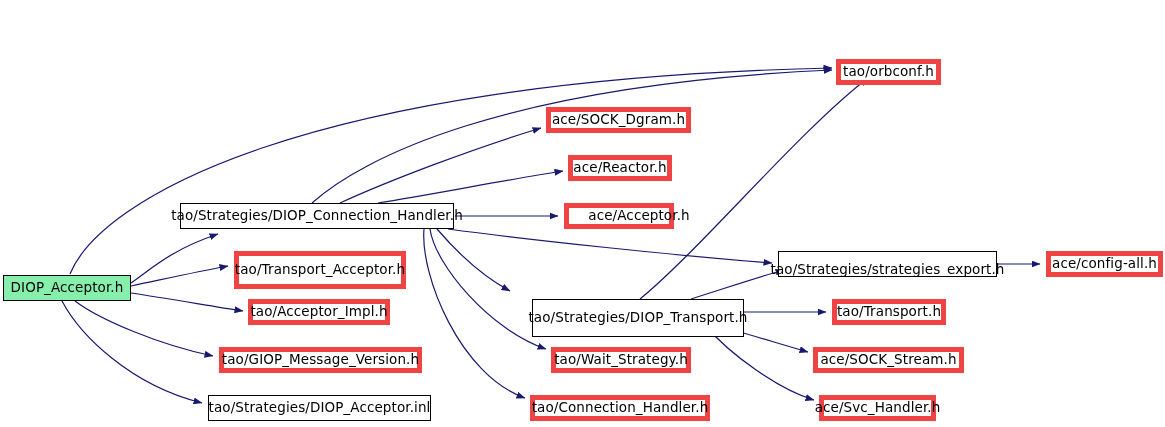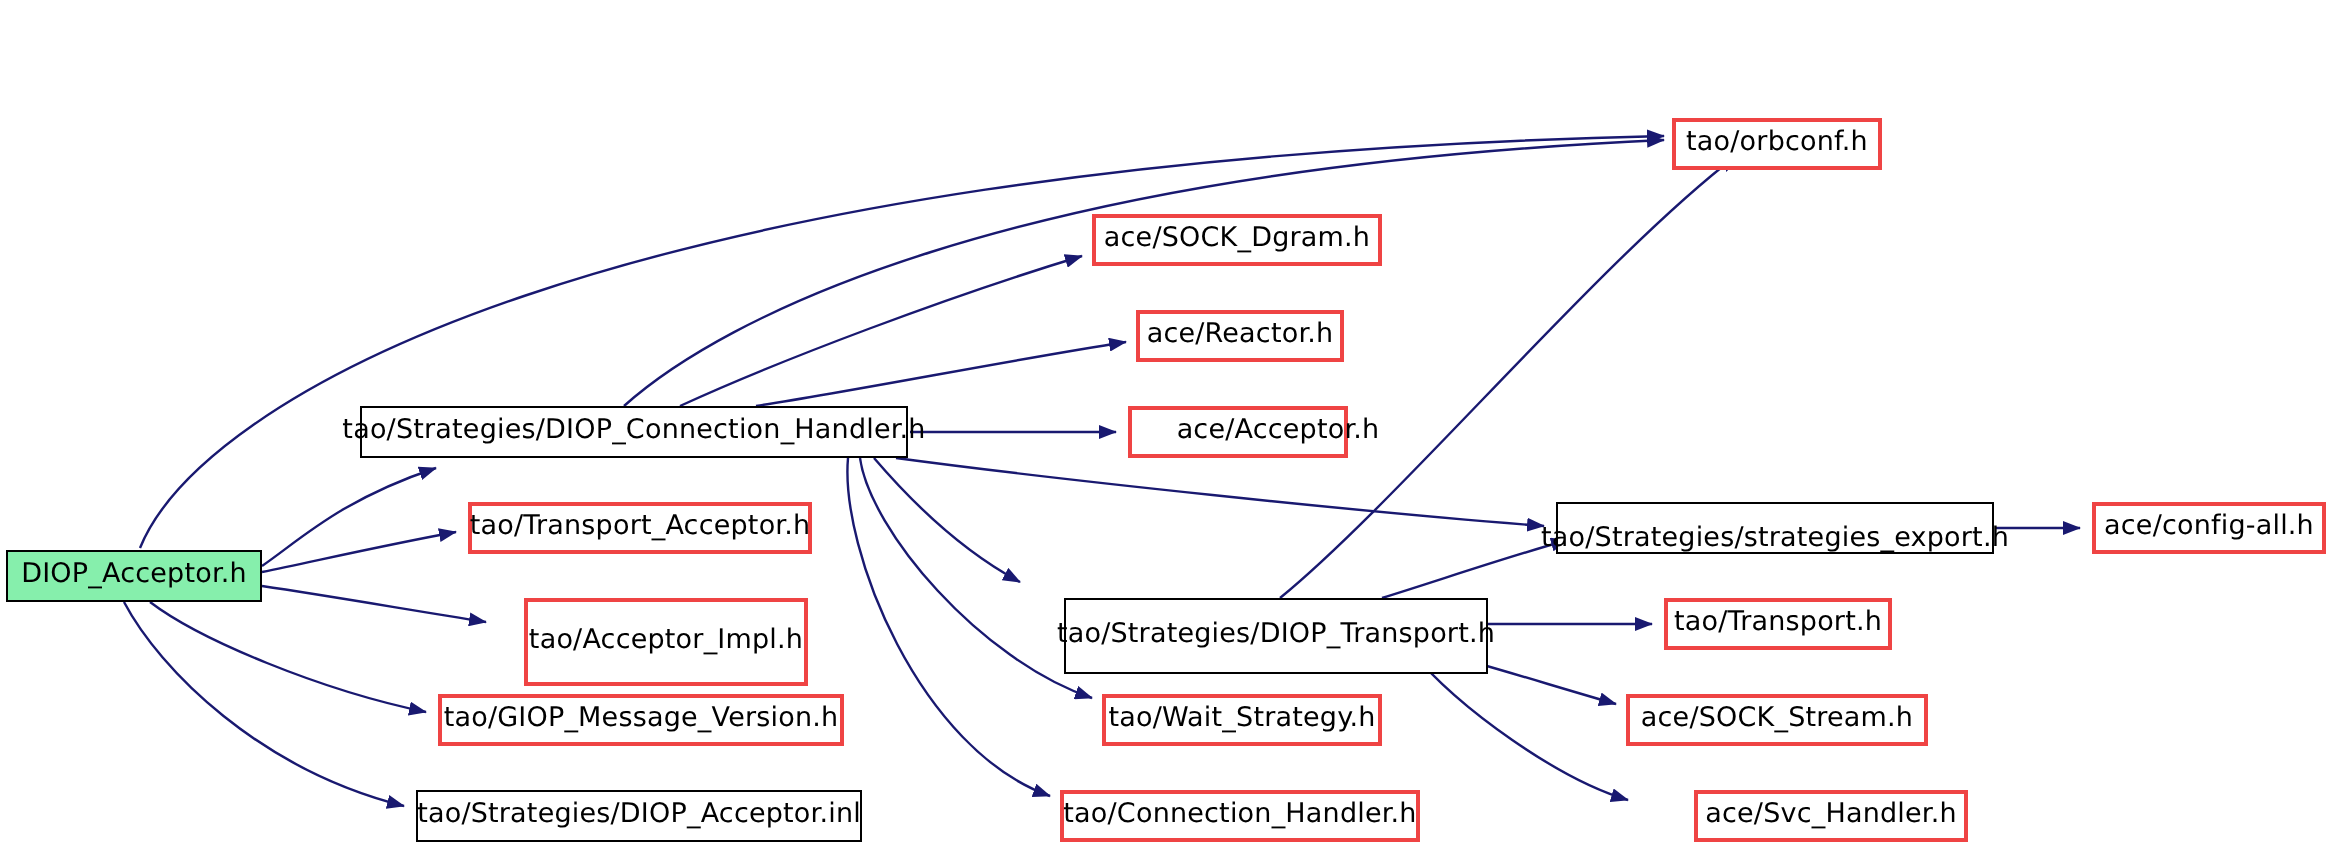--- a/index.html
+++ b/index.html
@@ -27,21 +27,21 @@
     position: absolute;
     box-sizing: border-box;
     display: flex;
     align-items: center;
     justify-content: center;
     white-space: nowrap;
     font-size: 13.5px;
     line-height: 1;
     color: #000000;
     background: #ffffff;
-    border: 2px solid #ef4444;
+    border: 5px solid #ef4444;
     letter-spacing: 0.1px;
   }
   .graph-node.bold-border {
     border: 1px solid #000000;
   }
   .graph-node.current {
     background: #86efac;
     border: 1px solid #000000;
   }
 </style>
@@ -78,24 +78,24 @@
         <path d="M 998,264 L 1040,264" fill="none" stroke="#191970" stroke-width="1.2" marker-end="url(#arrowhead)"></path>
       </g>
   </svg>
   <div id="nodes-group">
       <div class="graph-node current" style="left: 3px; top: 275px; width: 128px; height: 26px;">
         <span>DIOP_Acceptor.h</span>
       </div>
       <div class="graph-node bold-border" style="left: 180px; top: 203px; width: 274px; height: 26px;">
         <span>tao/Strategies/DIOP_Connection_Handler.h</span>
       </div>
-      <div class="graph-node" style="left: 234px; top: 251px; width: 172px; height: 26px;">
+      <div class="graph-node" style="left: 234px; top: 251px; width: 172px; height: 38px;">
         <span>tao/Transport_Acceptor.h</span>
       </div>
-      <div class="graph-node" style="left: 262px; top: 299px; width: 142px; height: 44px;">
+      <div class="graph-node" style="left: 248px; top: 299px; width: 142px; height: 26px;">
         <span>tao/Acceptor_Impl.h</span>
       </div>
       <div class="graph-node" style="left: 219px; top: 347px; width: 203px; height: 26px;">
         <span>tao/GIOP_Message_Version.h</span>
       </div>
       <div class="graph-node bold-border" style="left: 208px; top: 395px; width: 223px; height: 26px;">
         <span>tao/Strategies/DIOP_Acceptor.inl</span>
       </div>
       <div class="graph-node" style="left: 546px; top: 107px; width: 145px; height: 26px;">
         <span>ace/SOCK_Dgram.h</span>
@@ -120,20 +120,20 @@
       </div>
       <div class="graph-node bold-border" style="left: 778px; top: 251px; width: 219px; height: 26px; align-items: flex-end;">
         <span>tao/Strategies/strategies_export.h</span>
       </div>
       <div class="graph-node" style="left: 832px; top: 299px; width: 114px; height: 26px;">
         <span>tao/Transport.h</span>
       </div>
       <div class="graph-node" style="left: 813px; top: 347px; width: 151px; height: 26px;">
         <span>ace/SOCK_Stream.h</span>
       </div>
-      <div class="graph-node" style="left: 819px; top: 395px; width: 137px; height: 26px; margin-left: 28px;">
+      <div class="graph-node" style="left: 819px; top: 395px; width: 117px; height: 26px;">
         <span>ace/Svc_Handler.h</span>
       </div>
       <div class="graph-node" style="left: 1046px; top: 251px; width: 117px; height: 26px;">
         <span>ace/config-all.h</span>
       </div>
     </div>
 </div>
 
 </body></html>

